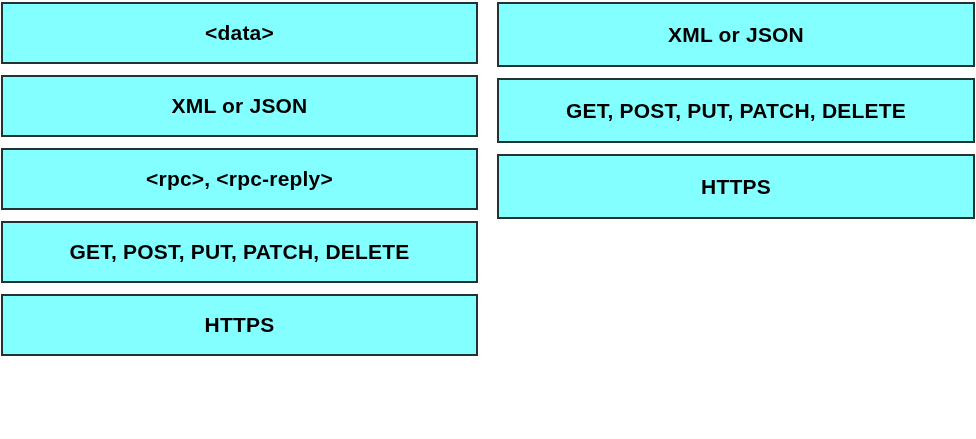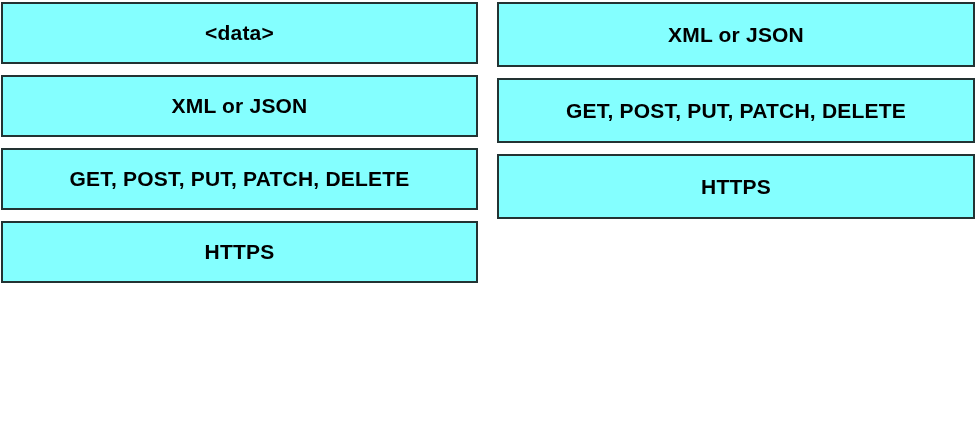--- a/index.html
+++ b/index.html
@@ -53,20 +53,23 @@
 <div class="board">
 
   <div class="column left">
     <div class="drag-box">
       <span>&lt;data&gt;</span>
     </div>
     <div class="drag-box">
       <span>XML or JSON</span>
     </div>
     <div class="drag-box">
+      <span>&lt;rpc&gt;, &lt;rpc-reply&gt;</span>
+    </div>
+    <div class="drag-box">
       <span>GET, POST, PUT, PATCH, DELETE</span>
     </div>
     <div class="drag-box">
       <span>HTTPS</span>
     </div>
   </div>
 
   <div class="column right">
     <div class="drag-box">
       <span>XML or JSON</span>

